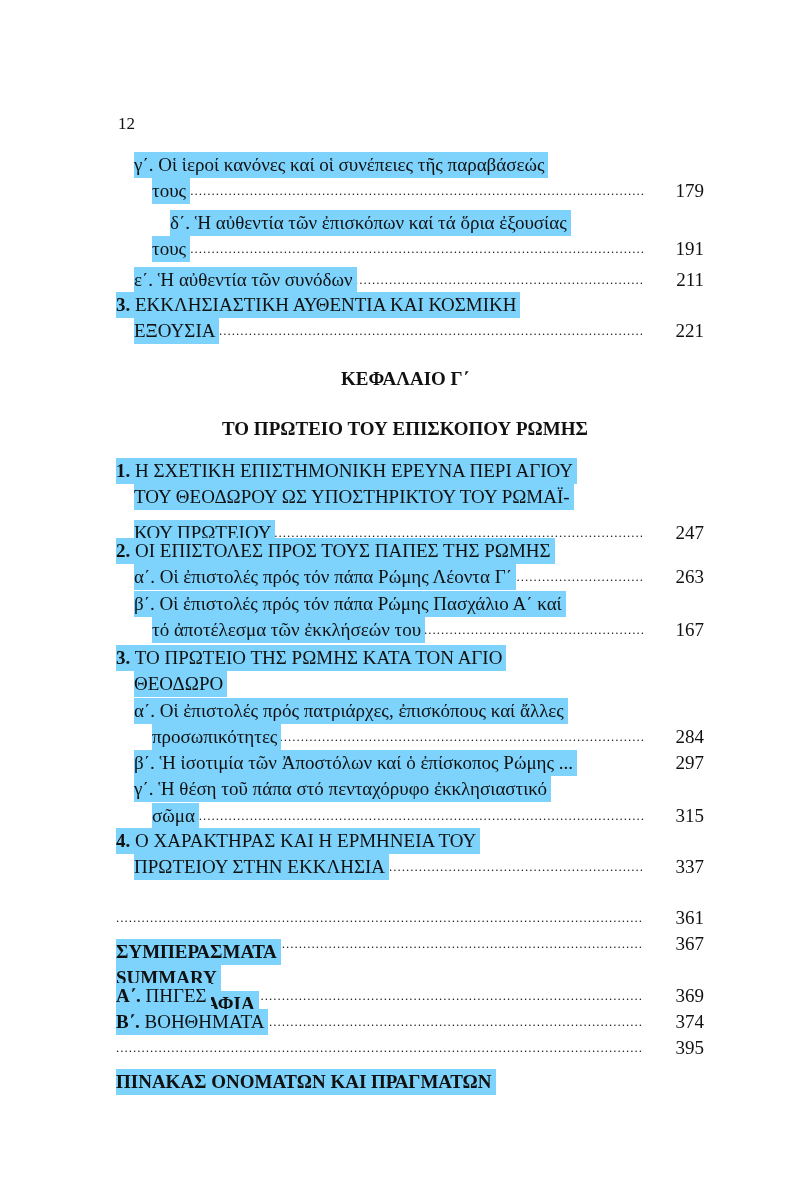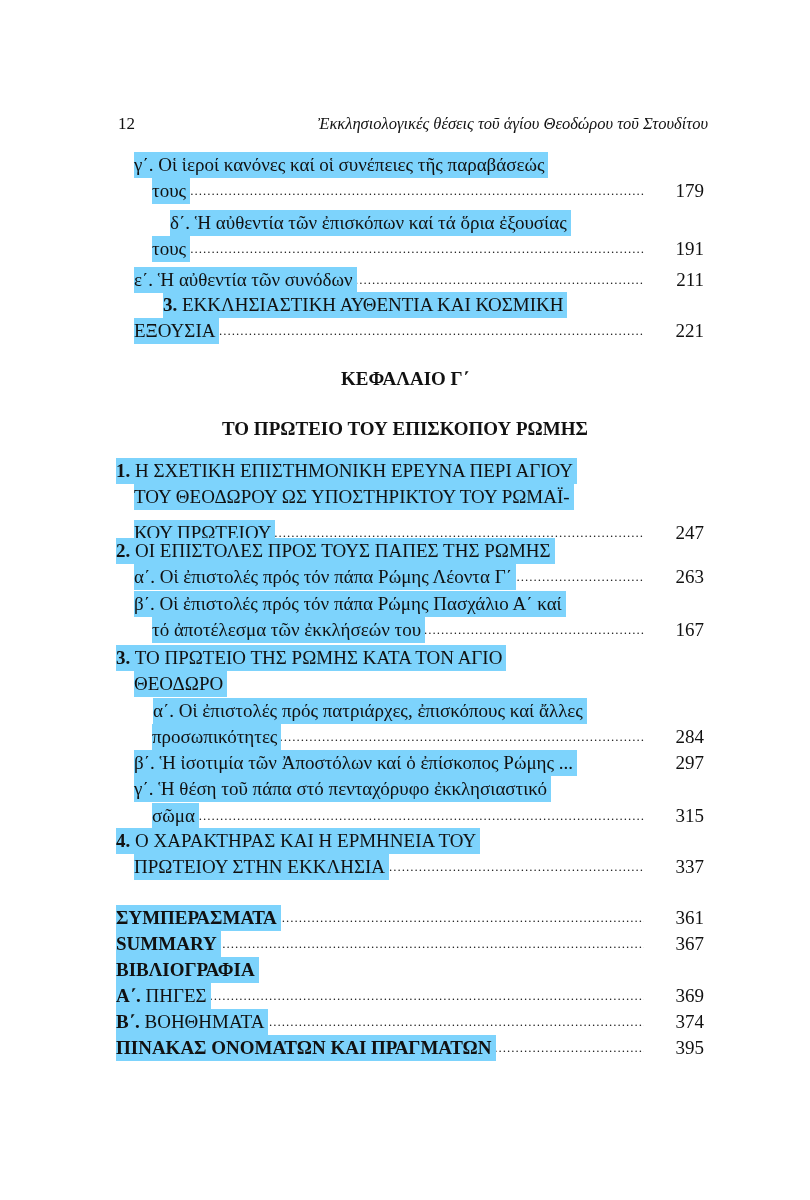--- a/index.html
+++ b/index.html
@@ -9,32 +9,31 @@
     .running-head { position: absolute; top: 114px; left: 118px; width: 590px; height: 24px; font-size: 17px; }
     .running-head .pno { position: absolute; left: 0; top: 0; }
     .running-head .title { position: absolute; right: 0; top: 0; font-style: italic; font-size: 16.5px; }
 
     .toc { position: absolute; left: 0; top: 0; width: 810px; }
     .line { position: absolute; height: 26px; font-size: 19px; line-height: 26px; white-space: nowrap; }
     .line .txt { position: absolute; left: 0; top: 0; background: #7dd3fc; padding-right: 4px; z-index: 2; }
     .line .dots { position: absolute; top: 0; left: 0; right: 60px; overflow: hidden; z-index: 1;
       font-size: 13px; letter-spacing: 1px; color: #222; }
     .line .pg { position: absolute; right: 0; top: 0; width: 44px; text-align: right; }
-    .bold { font-weight: bold; }
+    .bold { font-weight: bold; margin-top: 34px; }
     .center-head { position: absolute; left: 0; width: 810px; text-align: center; font-weight: bold; font-size: 19px; }
     .numlabel { font-weight: bold; }
   </style>
 </head>
 <body>
 
 <div class="page">
 
   <div class="running-head">
     <span class="pno">12</span>
-    <span class="title">Ἐκκλησιολογικές θέσεις τοῦ ἁγίου Θεοδώρου τοῦ Στουδίτου</span>
   </div>
 
   <div class="toc">
 
     <div class="line" style="left:134px; width:570px; top:152px;">
       <span class="txt">γ΄. Οἱ ἱεροί κανόνες καί οἱ συνέπειες τῆς παραβάσεώς</span>
     </div>
     <div class="line" style="left:152px; width:552px; top:178px;">
       <span class="txt">τους</span>
       <span class="dots">...............................................................................................................................................................................</span>
@@ -49,21 +48,21 @@
       <span class="dots">...............................................................................................................................................................................</span>
       <span class="pg">191</span>
     </div>
 
     <div class="line" style="left:134px; width:570px; top:267px;">
       <span class="txt">ε΄. Ἡ αὐθεντία τῶν συνόδων</span>
       <span class="dots">...............................................................................................................................................................................</span>
       <span class="pg">211</span>
     </div>
 
-    <div class="line" style="left:116px; width:588px; top:292px;margin-left:47px;">
+    <div class="line" style="left:116px; width:588px; top:292px;">
       <span class="txt"><span class="numlabel">3.</span> <span>ΕΚΚΛΗΣΙΑΣΤΙΚΗ ΑΥΘΕΝΤΙΑ ΚΑΙ ΚΟΣΜΙΚΗ</span></span>
     </div>
     <div class="line" style="left:134px; width:570px; top:318px;">
       <span class="txt">ΕΞΟΥΣΙΑ</span>
       <span class="dots">...............................................................................................................................................................................</span>
       <span class="pg">221</span>
     </div>
 
     <div class="center-head" style="top:368px;">ΚΕΦΑΛΑΙΟ Γ΄</div>
     <div class="center-head" style="top:418px;">ΤΟ ΠΡΩΤΕΙΟ ΤΟΥ ΕΠΙΣΚΟΠΟΥ ΡΩΜΗΣ</div>
@@ -99,21 +98,21 @@
       <span class="pg">167</span>
     </div>
 
     <div class="line" style="left:116px; width:588px; top:645px;">
       <span class="txt"><span class="numlabel">3.</span> <span>ΤΟ ΠΡΩΤΕΙΟ ΤΗΣ ΡΩΜΗΣ ΚΑΤΑ ΤΟΝ ΑΓΙΟ</span></span>
     </div>
     <div class="line" style="left:134px; width:570px; top:671px;">
       <span class="txt">ΘΕΟΔΩΡΟ</span>
     </div>
 
-    <div class="line" style="left:134px; width:570px; top:698px;margin-left:19px;">
+    <div class="line" style="left:134px; width:570px; top:698px;">
       <span class="txt">α΄. Οἱ ἐπιστολές πρός πατριάρχες, ἐπισκόπους καί ἄλλες</span>
     </div>
     <div class="line" style="left:152px; width:552px; top:724px;">
       <span class="txt">προσωπικότητες</span>
       <span class="dots">...............................................................................................................................................................................</span>
       <span class="pg">284</span>
     </div>
 
     <div class="line" style="left:134px; width:570px; top:750px;">
       <span class="txt">β΄. Ἡ ἰσοτιμία τῶν Ἀποστόλων καί ὁ ἐπίσκοπος Ρώμης ...</span>

